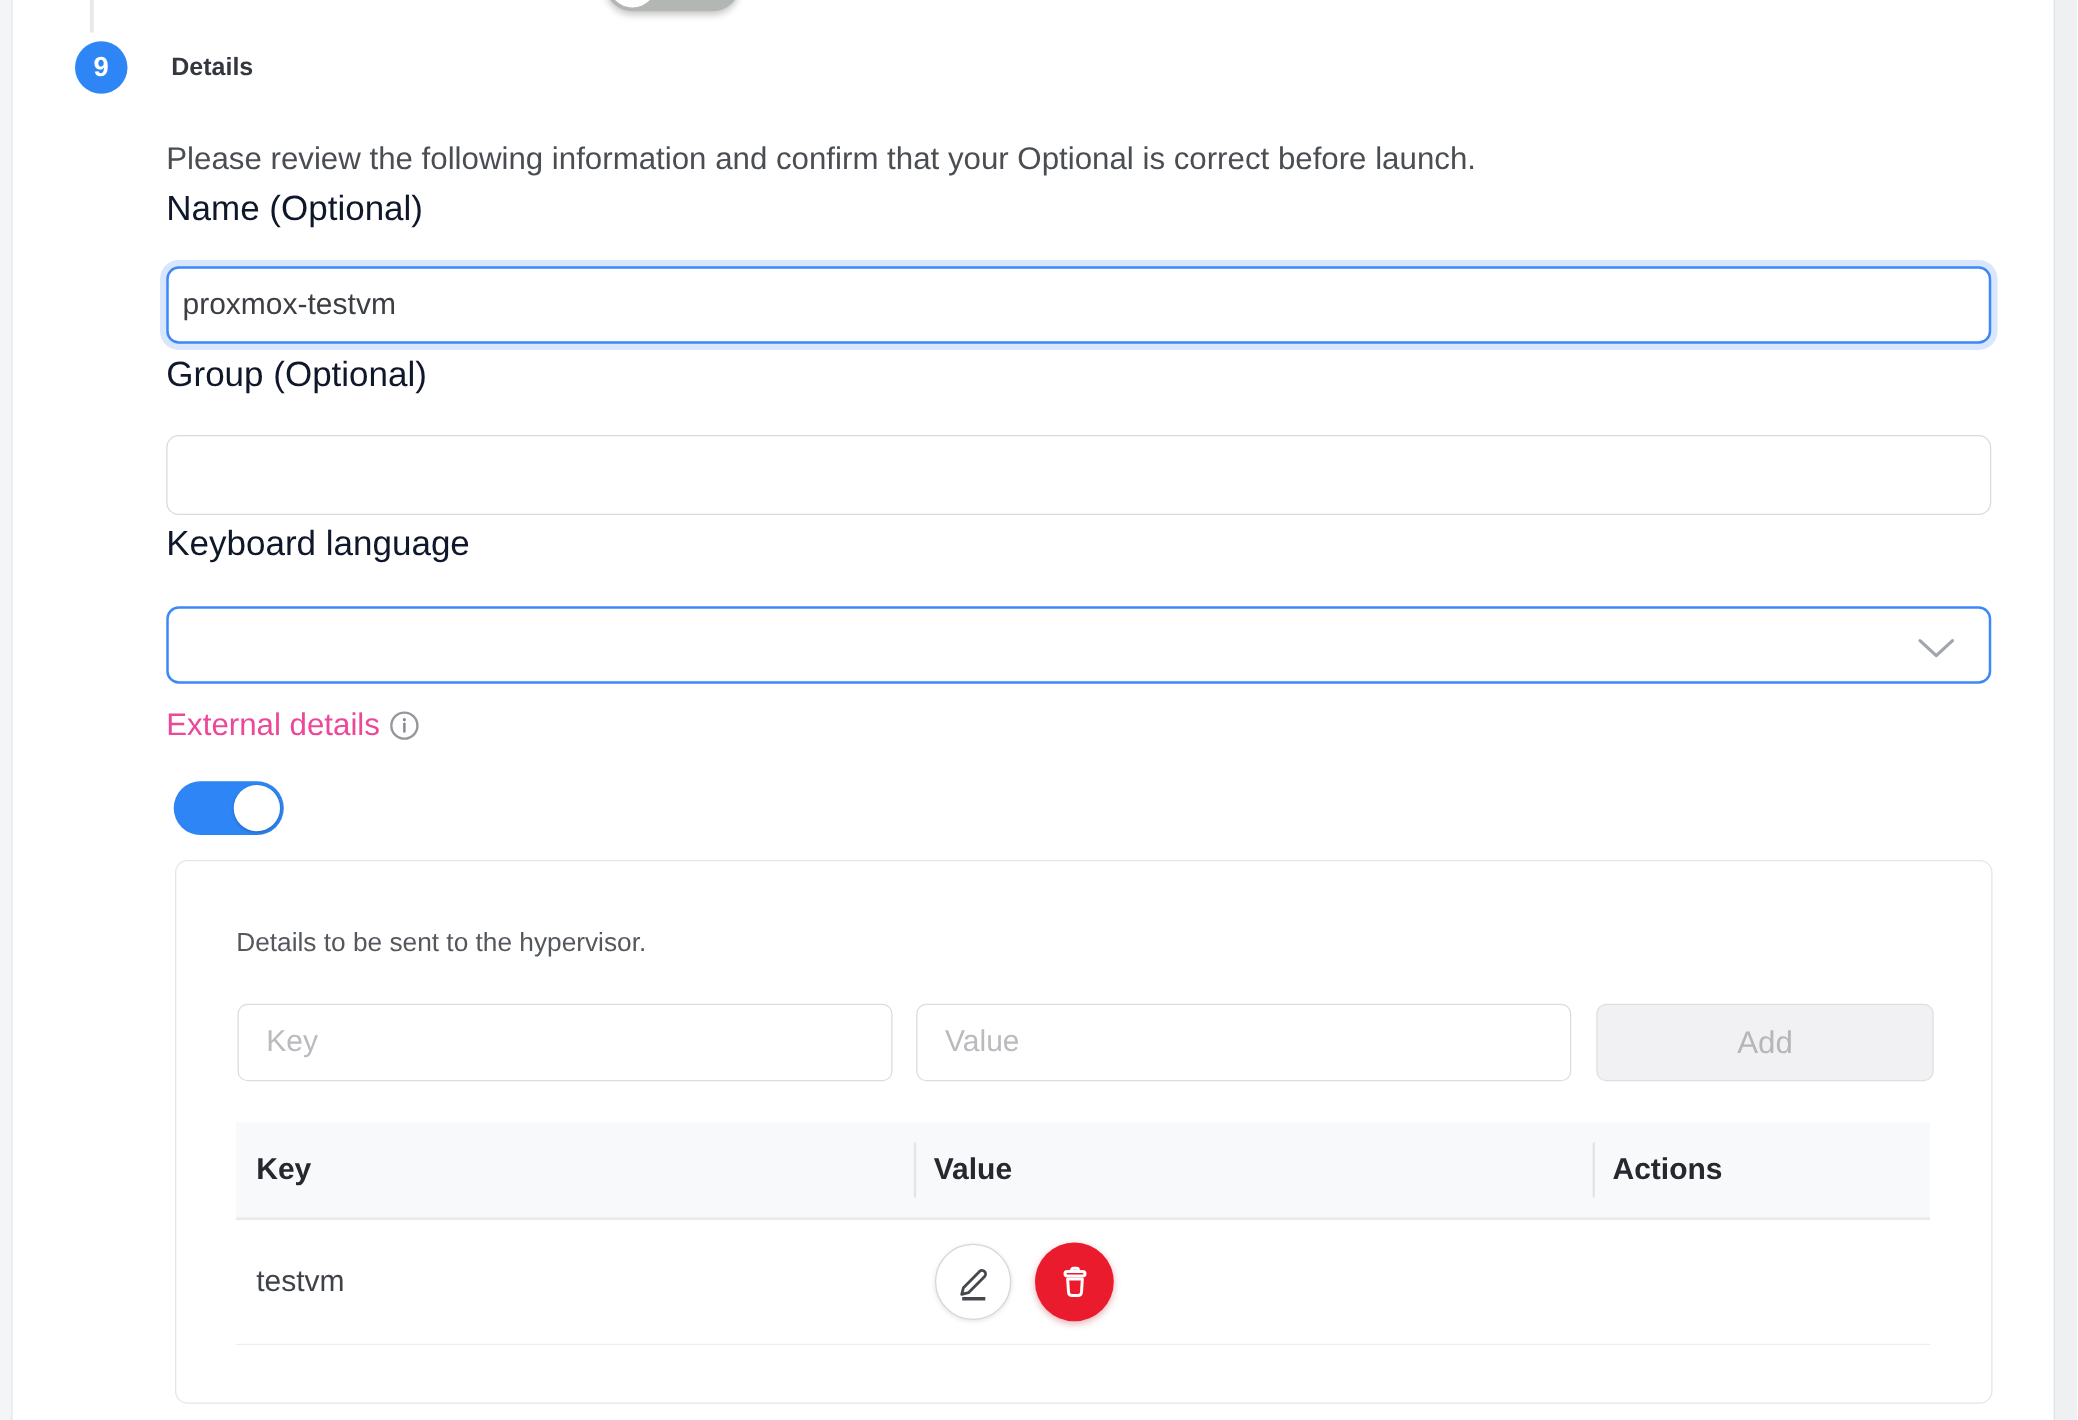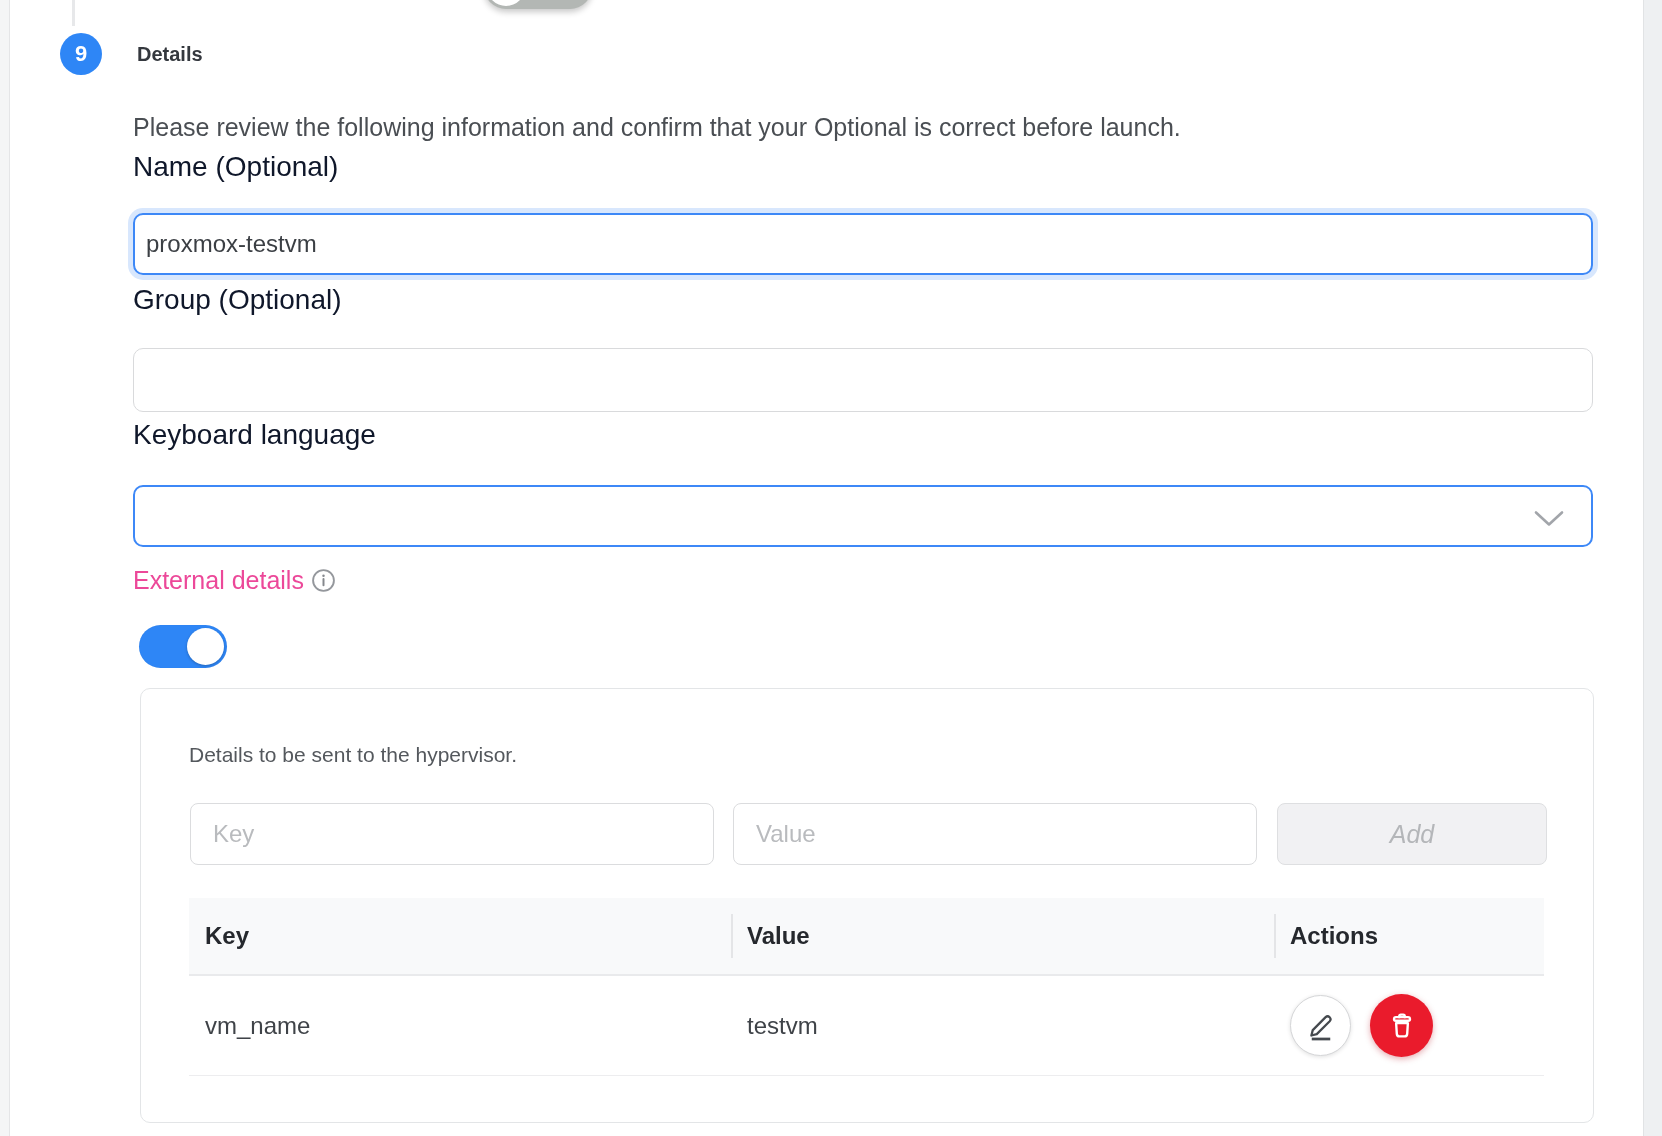--- a/index.html
+++ b/index.html
@@ -54,21 +54,21 @@
     border:1.5px solid #e3e5e7;border-radius:10px;background:#fff;}
   .panel-desc{position:absolute;left:48px;top:51px;font-size:21px;color:#54585d;line-height:30px;}
 
   .kv-input{position:absolute;top:114px;height:62px;box-sizing:border-box;border:1.5px solid #dbdcde;
     border-radius:8px;background:#fff;font-family:inherit;font-size:24px;color:#3b3f44;padding:0 22px;outline:none;}
   .kv-input::placeholder{color:#b9bbbe;}
   .inp-key{left:49px;width:524px;}
   .inp-value{left:592px;width:524px;}
   .add-btn{position:absolute;left:1136px;top:114px;width:270px;height:62px;box-sizing:border-box;
     background:#f1f1f3;border:1.5px solid #dedfe1;border-radius:8px;
-    font-family:inherit;font-size:25px;color:#b4b6b9;display:flex;align-items:center;justify-content:center;font-style:italic;}
+    font-family:inherit;font-size:25px;color:#b4b6b9;display:flex;align-items:center;justify-content:center;}
 
   .table{position:absolute;left:48px;top:209px;width:1355px;}
   .thead{display:flex;height:76px;background:#f8f9fa;border-bottom:2px solid #e9eaec;align-items:center;}
   .hcell{box-sizing:border-box;padding-left:16px;font-size:24px;font-weight:bold;color:#25282d;
     position:relative;height:100%;display:flex;align-items:center;}
   .hcell + .hcell::before{content:"";position:absolute;left:0;top:16px;width:2px;height:44px;background:#e4e5e7;}
   .col-key{width:542px;}
   .col-value{width:543px;}
   .col-actions{width:270px;}
   .trow{display:flex;height:99px;align-items:center;border-bottom:1.5px solid #ededef;}
@@ -137,21 +137,20 @@
     <input class="kv-input inp-value" type="text" placeholder="Value" style="">
     <button class="add-btn">Add</button>
 
     <div class="table">
       <div class="thead">
         <div class="hcell col-key">Key</div>
         <div class="hcell col-value">Value</div>
         <div class="hcell col-actions">Actions</div>
       </div>
       <div class="trow">
-        <div class="tcell col-key">vm_name</div>
         <div class="tcell col-value">testvm</div>
         <div class="tcell col-actions actions-cell">
           <button class="icon-btn edit-btn">
             <span style="display:flex;">
               <svg width="30" height="30" viewBox="0 0 24 24">
                 <path d="M15.7 4.9a2.3 2.3 0 0 1 3.25 3.25L8.6 18.5 4.3 19.6l1.1-4.3L15.7 4.9z" fill="none" stroke="#45494e" stroke-width="1.8" stroke-linejoin="round"></path>
                 <line x1="4.6" y1="22.4" x2="19.4" y2="22.4" stroke="#45494e" stroke-width="2.2"></line>
               </svg>
             </span>
           </button>

